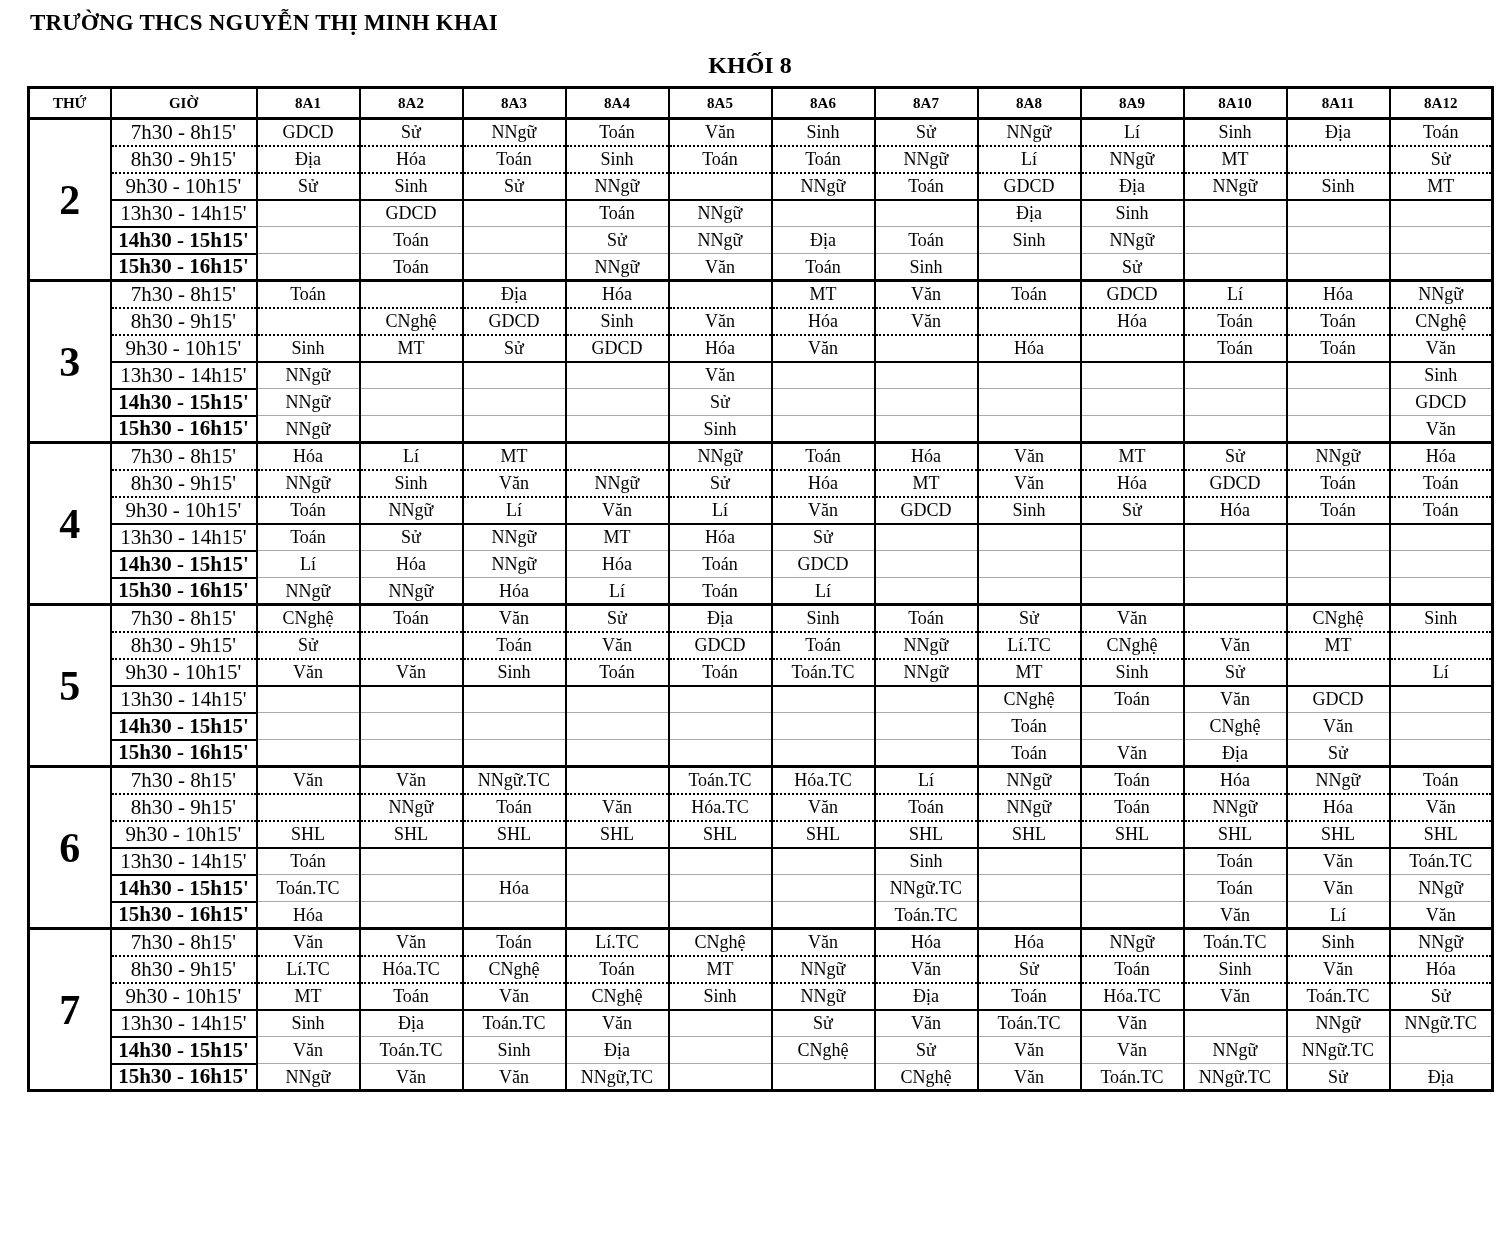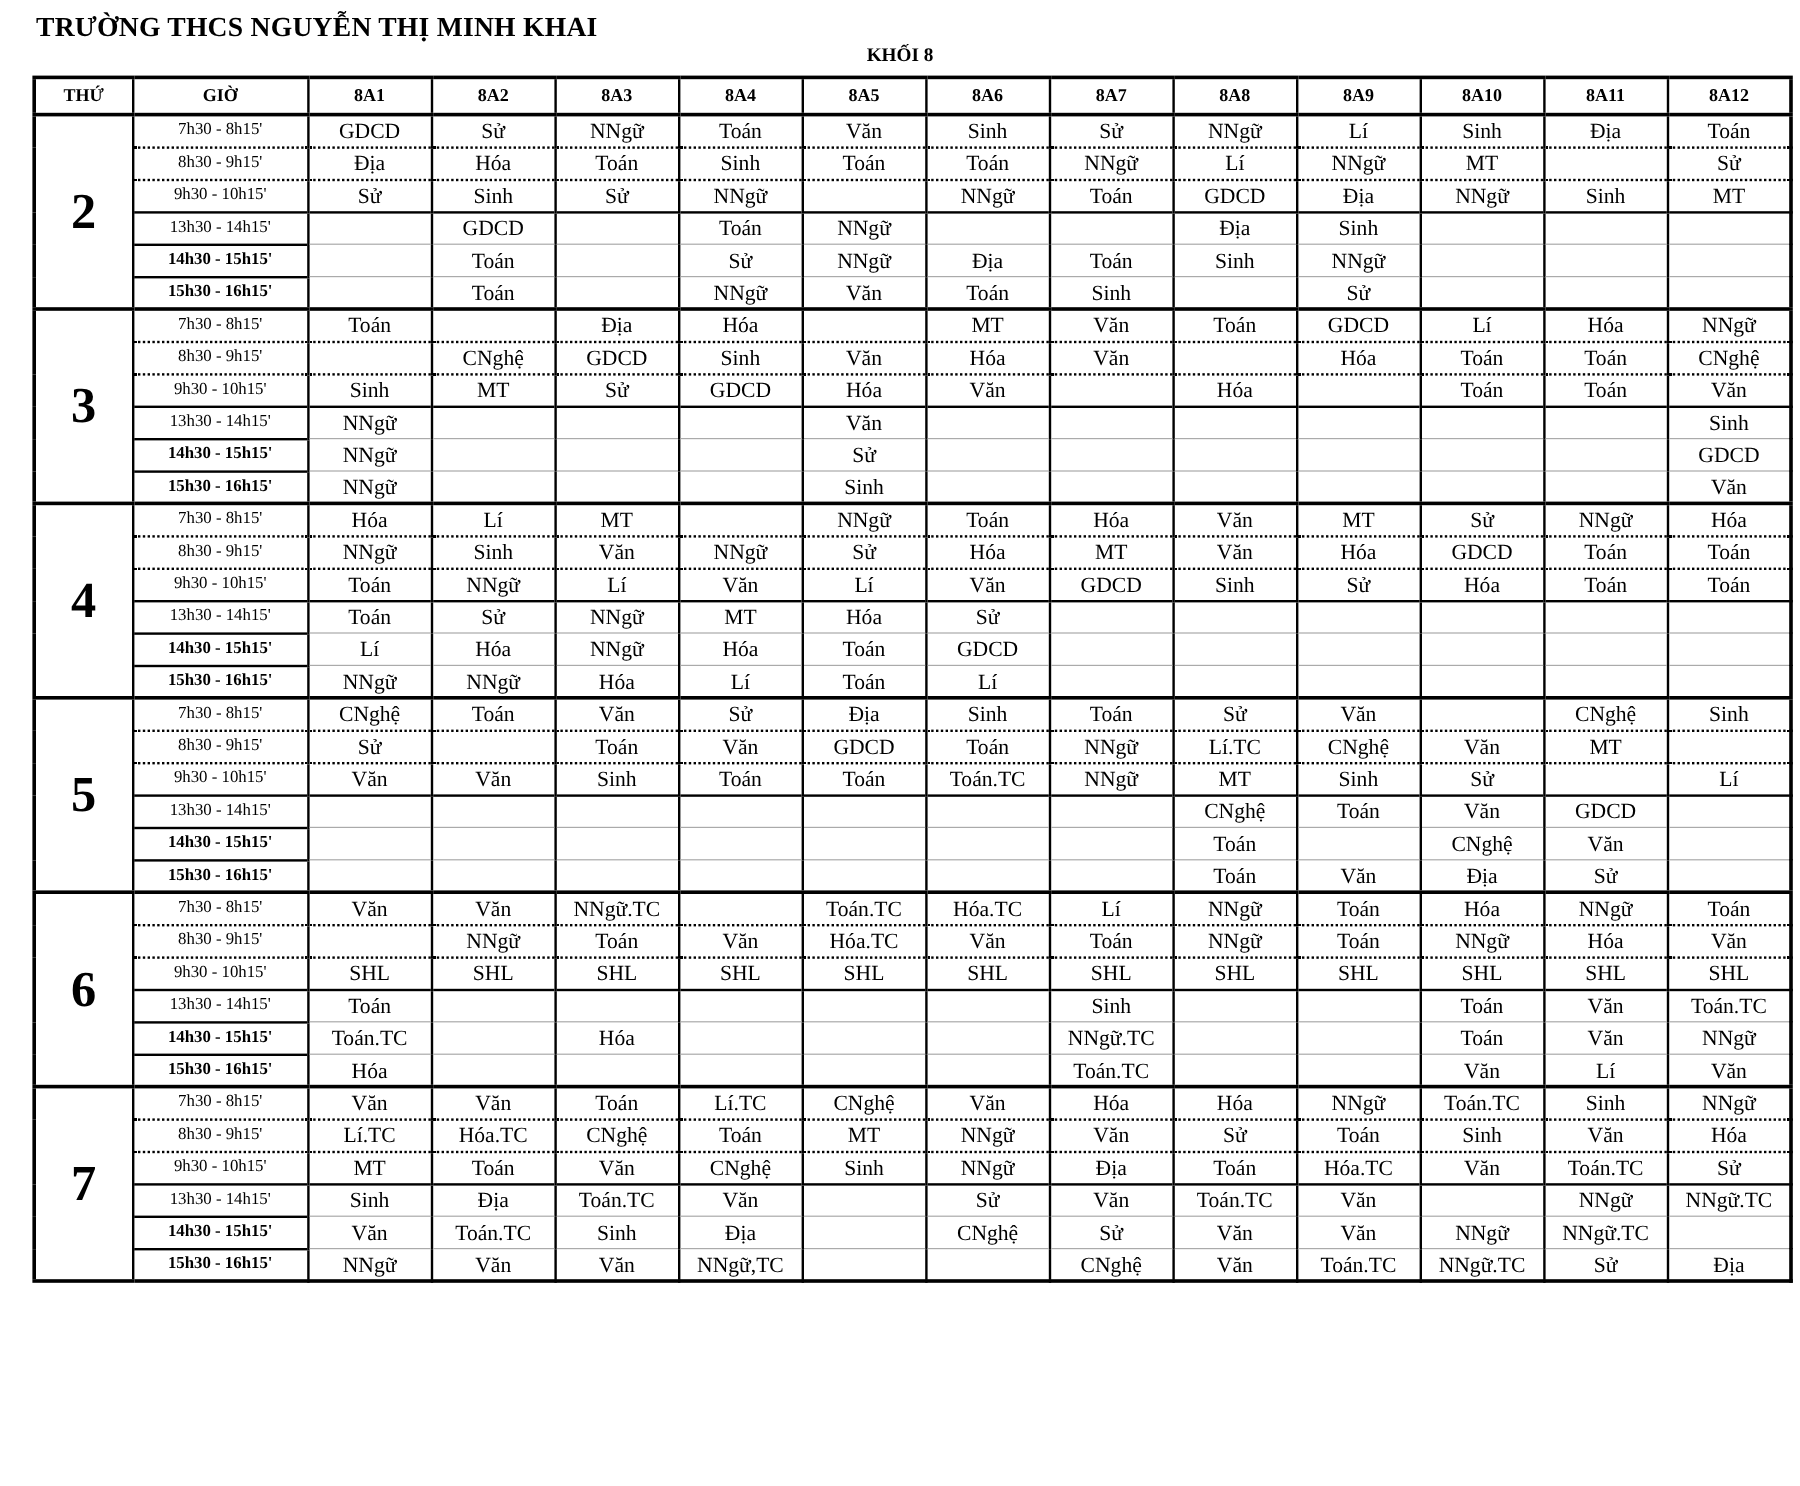--- a/index.html
+++ b/index.html
@@ -17,22 +17,22 @@
     font-size: 23px; font-weight: bold;
     letter-spacing: 0.2px;
   }
   .main-title {
     text-align: center;
     font-size: 26px; font-weight: bold;
     margin-top: 4px;
   }
   .subtitle {
     text-align: center;
-    font-size: 16px; font-weight: bold;
-    margin-top: 2px;
+    font-size: 24px; font-weight: bold;
+    margin-top: 16px;
   }
 
   table.timetable {
     border-collapse: collapse;
     table-layout: fixed;
     width: 1464px;
     margin: 7px 0 0 27px;
     border: 3px solid #000;
   }
   .timetable th, .timetable td {
@@ -51,21 +51,21 @@
     border-top: 3px solid #000;
     border-bottom: 3px solid #000;
   }
   .timetable td { height: 27px; font-size: 18px; line-height: 1; }
 
   td.day-cell {
     font-size: 42px;
     font-weight: bold;
     border-bottom: 3px solid #000;
   }
-  td.time-cell { font-size: 14px; }
+  td.time-cell { font-size: 21px; }
 
   
   tr.day-start td { border-top: 3px solid #000; }
   
   tr.r2 td, tr.r3 td { border-top: 2px dotted #000; }
   
   tr.r4 td { border-top: 2px solid #000; }
   
   tr.r5 td.subject-cell, tr.r6 td.subject-cell { border-top: 1px solid #aaaaaa; }
   tr.r5 td.time-cell, tr.r6 td.time-cell { border-top: 2px solid #000; font-weight: bold; }

